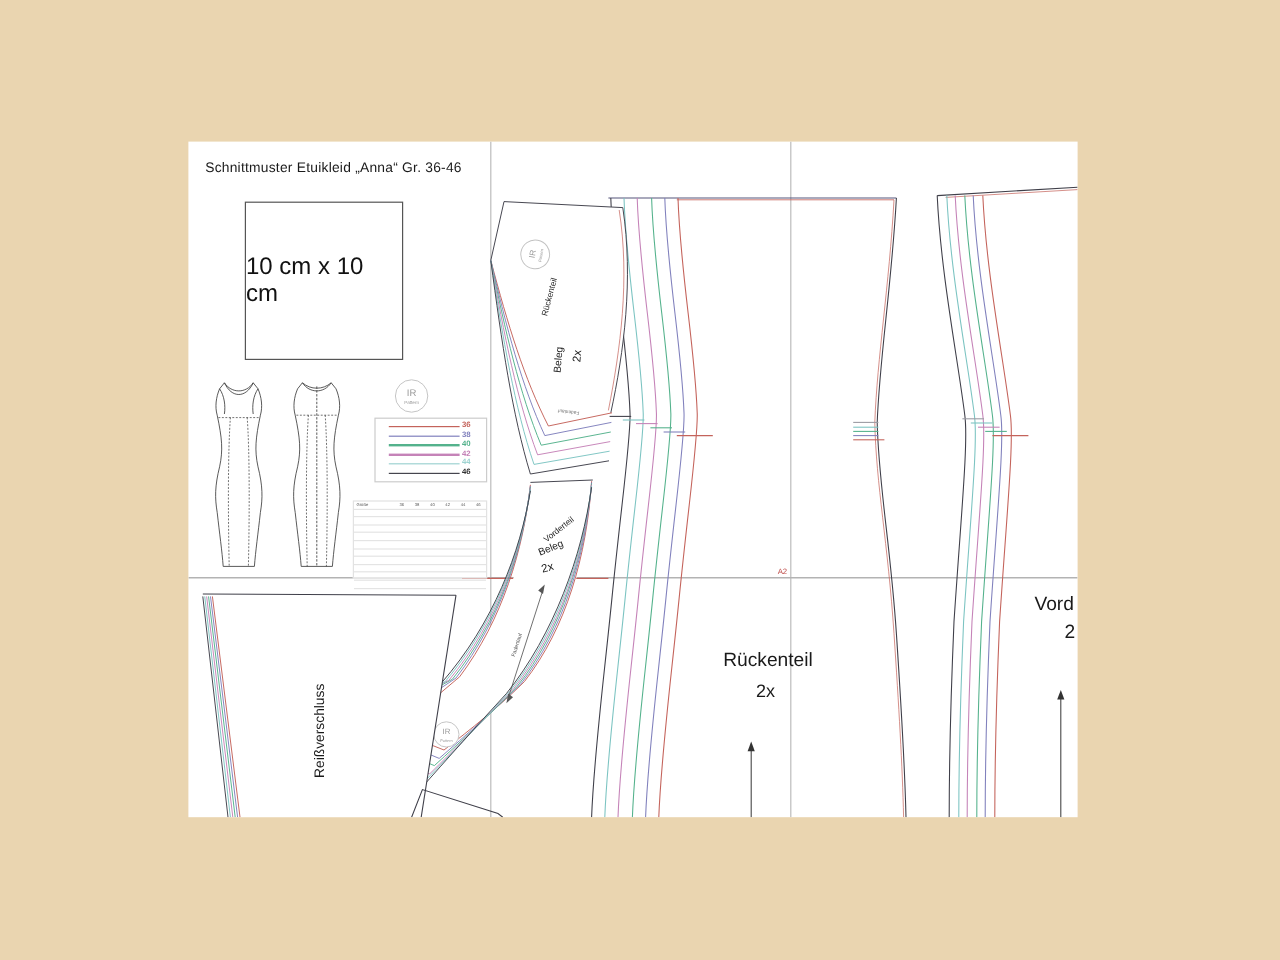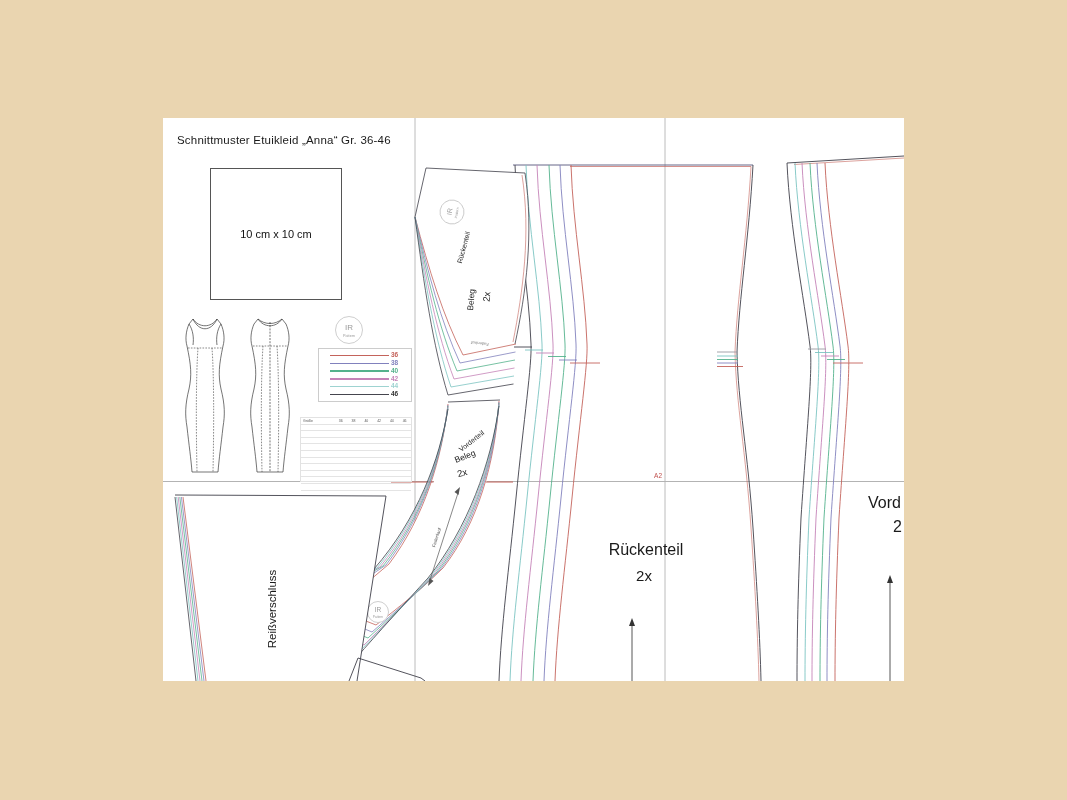--- a/index.html
+++ b/index.html
@@ -2,33 +2,33 @@
 <html><head>
 <meta charset="utf-8">
 <style>
   html,body{margin:0;padding:0;}
   body{
     width:1067px;height:800px;position:relative;overflow:hidden;
     background:#ead5b0;
     font-family:"Liberation Sans", sans-serif;
   }
   .page{
-    position:absolute;left:163px;top:118px;width:741px;height:563px;
+    position:absolute;left:157px;top:118px;width:741px;height:563px;
     background:#ffffff;
   }
   .page-title{
     position:absolute;left:14px;top:16px;font-size:11.5px;color:#1a1a1a;
     letter-spacing:.2px;z-index:3;white-space:nowrap;
   }
   .test-square{
     position:absolute;left:47px;top:50px;width:130px;height:130px;
     border:1px solid #555;display:flex;align-items:center;justify-content:center;
     z-index:3;
   }
-  .test-square span{font-size:11px;color:#111;}
+  .test-square span{font-size:20px;color:#111;}
   .legend{
     position:absolute;left:155px;top:230px;width:94px;height:54px;
     border:1px solid #ccc;box-sizing:border-box;
     display:flex;flex-direction:column;justify-content:space-evenly;
     padding:2px 2px 2px 11px;z-index:3;background:#fff;
   }
   .lg-row{display:flex;align-items:center;height:7px;}
   .lg-line{width:59px;height:1.3px;display:inline-block;}
   .lg-label{font-size:6.5px;line-height:1;margin-left:2px;font-weight:bold;}
   .mtable{

